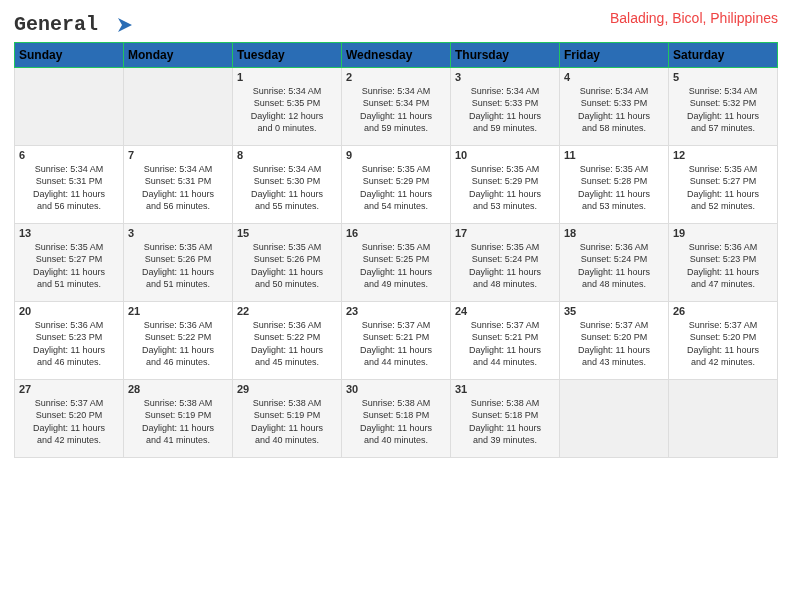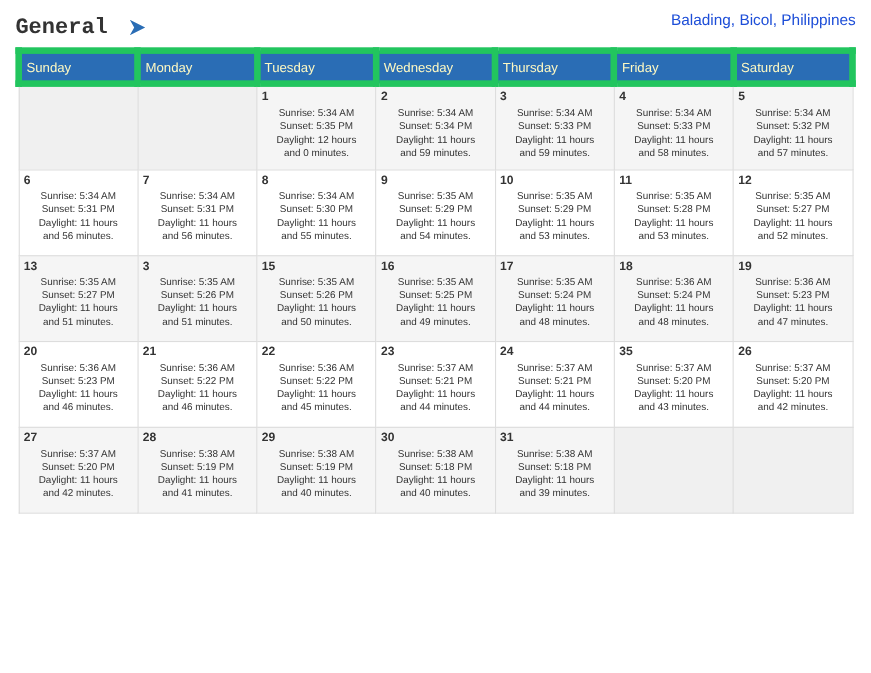--- a/index.html
+++ b/index.html
@@ -29,37 +29,37 @@
       text-align: right;
     }
     .month-title {
       font-size: 32px;
       font-weight: bold;
       color: #333;
       line-height: 1.1;
     }
     .subtitle {
       font-size: 14px;
-      color: #1d4ed8;
+      color: #ef4444;
     }
     table {
       width: 100%;
       border-collapse: collapse;
       table-layout: fixed;
     }
     thead tr {
       background: #2a6db5;
     }
     thead th {
-      color: #fef9c3;
+      color: #000000;
       font-size: 12px;
-      font-weight: normal;
+      font-weight: bold;
       padding: 5px 4px;
       text-align: left;
-      border: 6px solid #22c55e;
+      border: 1px solid #22c55e;
     }
     tbody tr {
       border-bottom: 1px solid #ccc;
     }
     tbody tr:nth-child(odd) {
       background: #f5f5f5;
     }
     tbody tr:nth-child(even) {
       background: #fff;
     }

